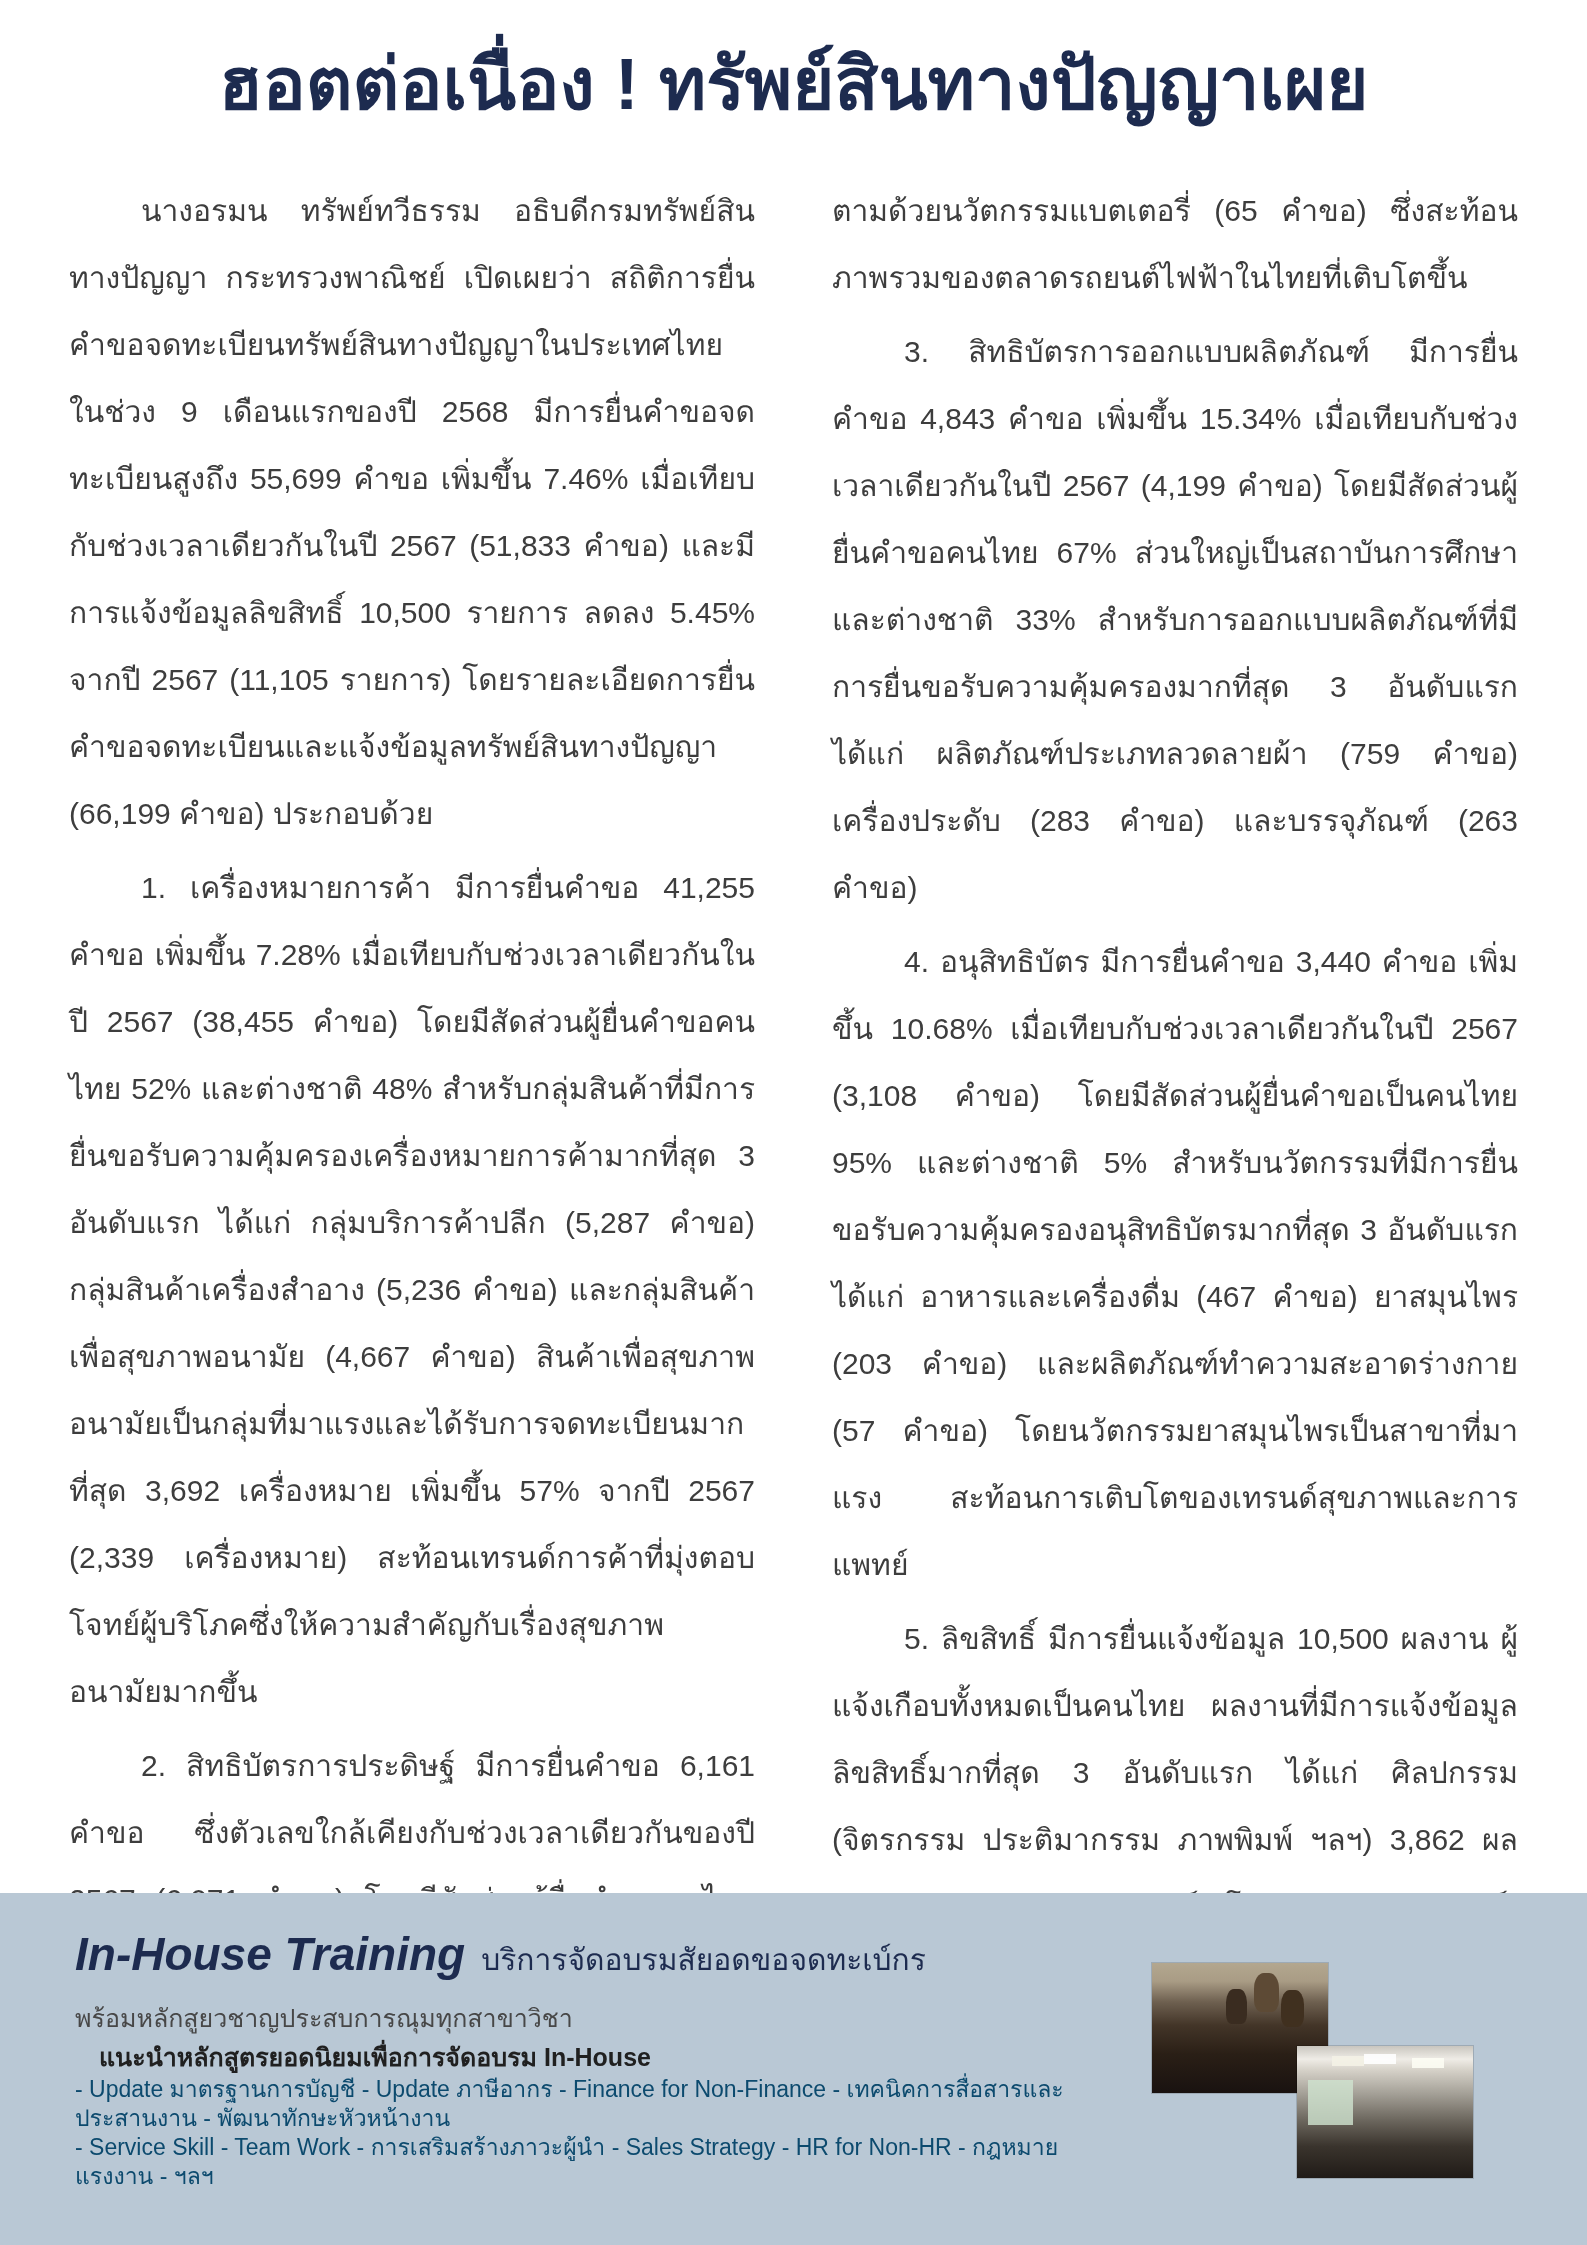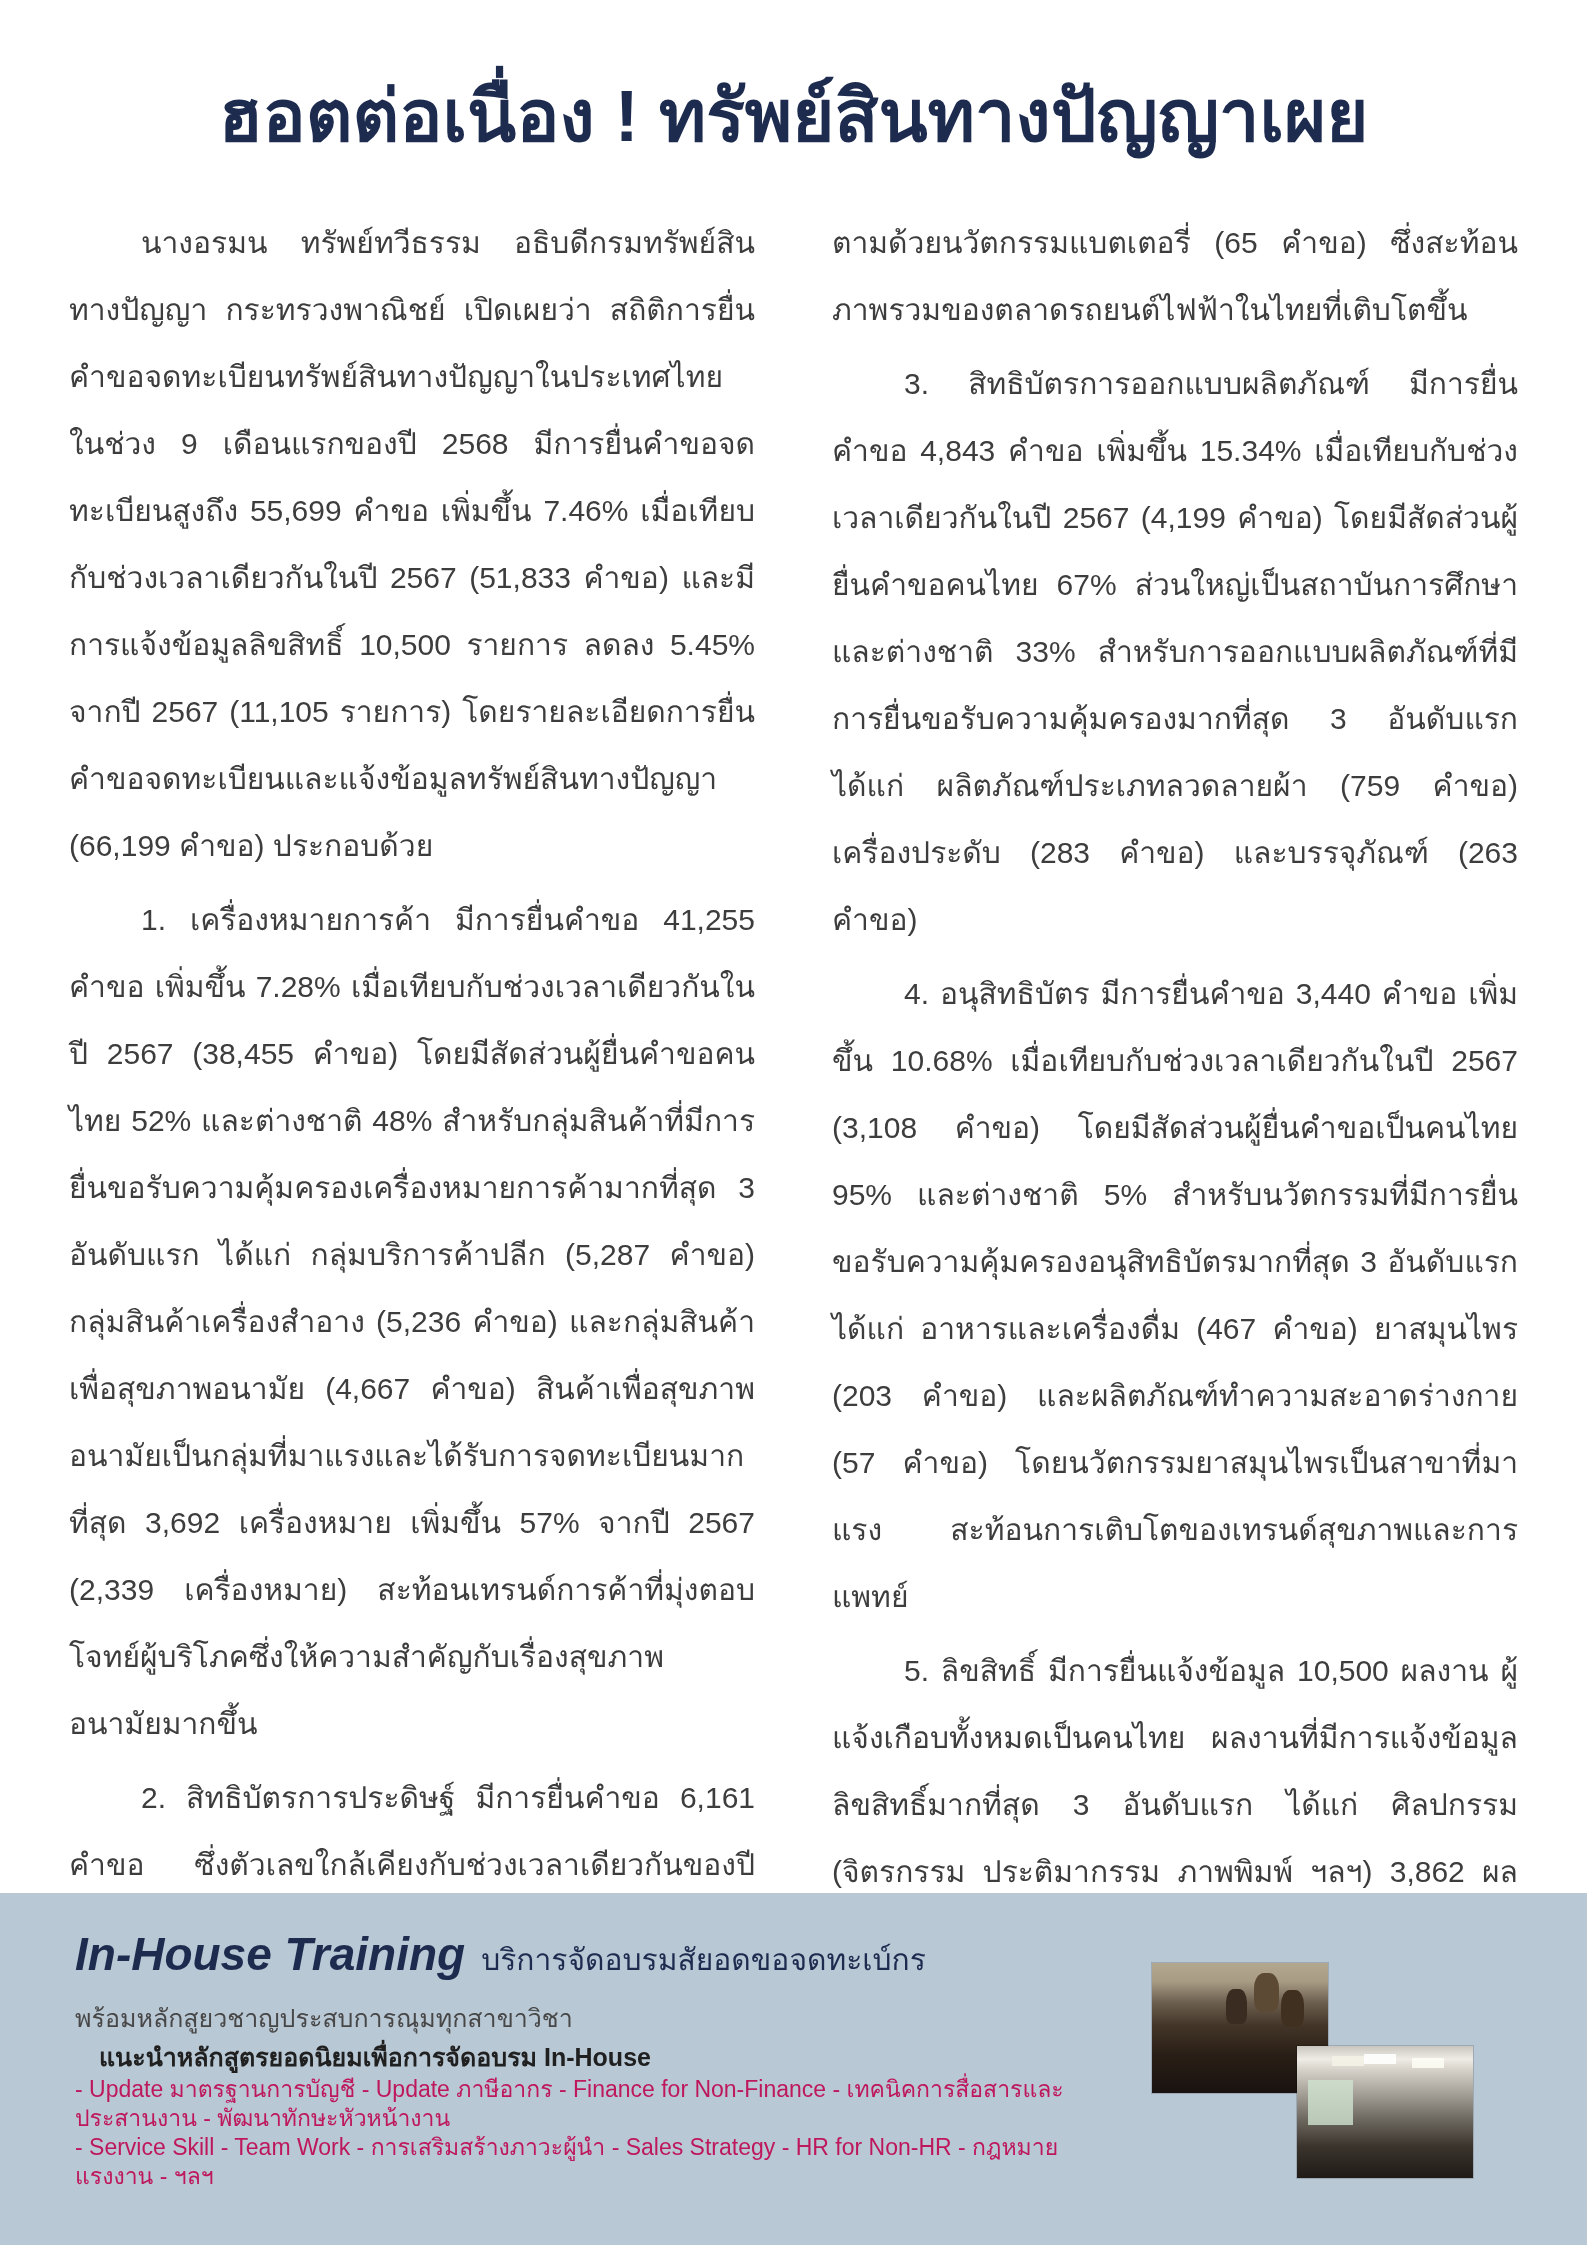--- a/index.html
+++ b/index.html
@@ -6,21 +6,21 @@
   .page{
     position:relative;
     width:1587px;height:2245px;
     margin:0 auto;
     background:#ffffff;
     font-family:"Liberation Sans",sans-serif;
     overflow:hidden;
   }
   
   .headline{
-    padding-top:70px;
+    padding-top:38px;
     text-align:center;
     color:#1d2b4f;
     font-weight:bold;
     font-size:72px;
     line-height:92px;
     letter-spacing:0px;
   }
   
   .article{
     display:flex;
@@ -68,21 +68,21 @@
     font-style:italic;
     color:#1d2b4f;
   }
   .footer-title-th{
     font-size:30px;
     color:#1d2b4f;
     margin-left:16px;
   }
   .footer-desc{font-size:25px;line-height:42px;}
   .footer-bold{font-size:25px;line-height:36px;font-weight:bold;color:#202020;margin-left:24px;}
-  .footer-course{font-size:23px;line-height:29px;color:#be185d;}
+  .footer-course{font-size:23px;line-height:29px;color:#0c4a6e;}
   
   .photo{
     position:absolute;
     box-shadow:0 0 0 1px rgba(0,0,0,.15);
   }
   .photo-1{
     left:1152px;top:70px;width:176px;height:130px;
     background:
       linear-gradient(180deg,
         #b3a78f 0%, #a99c85 14%,

